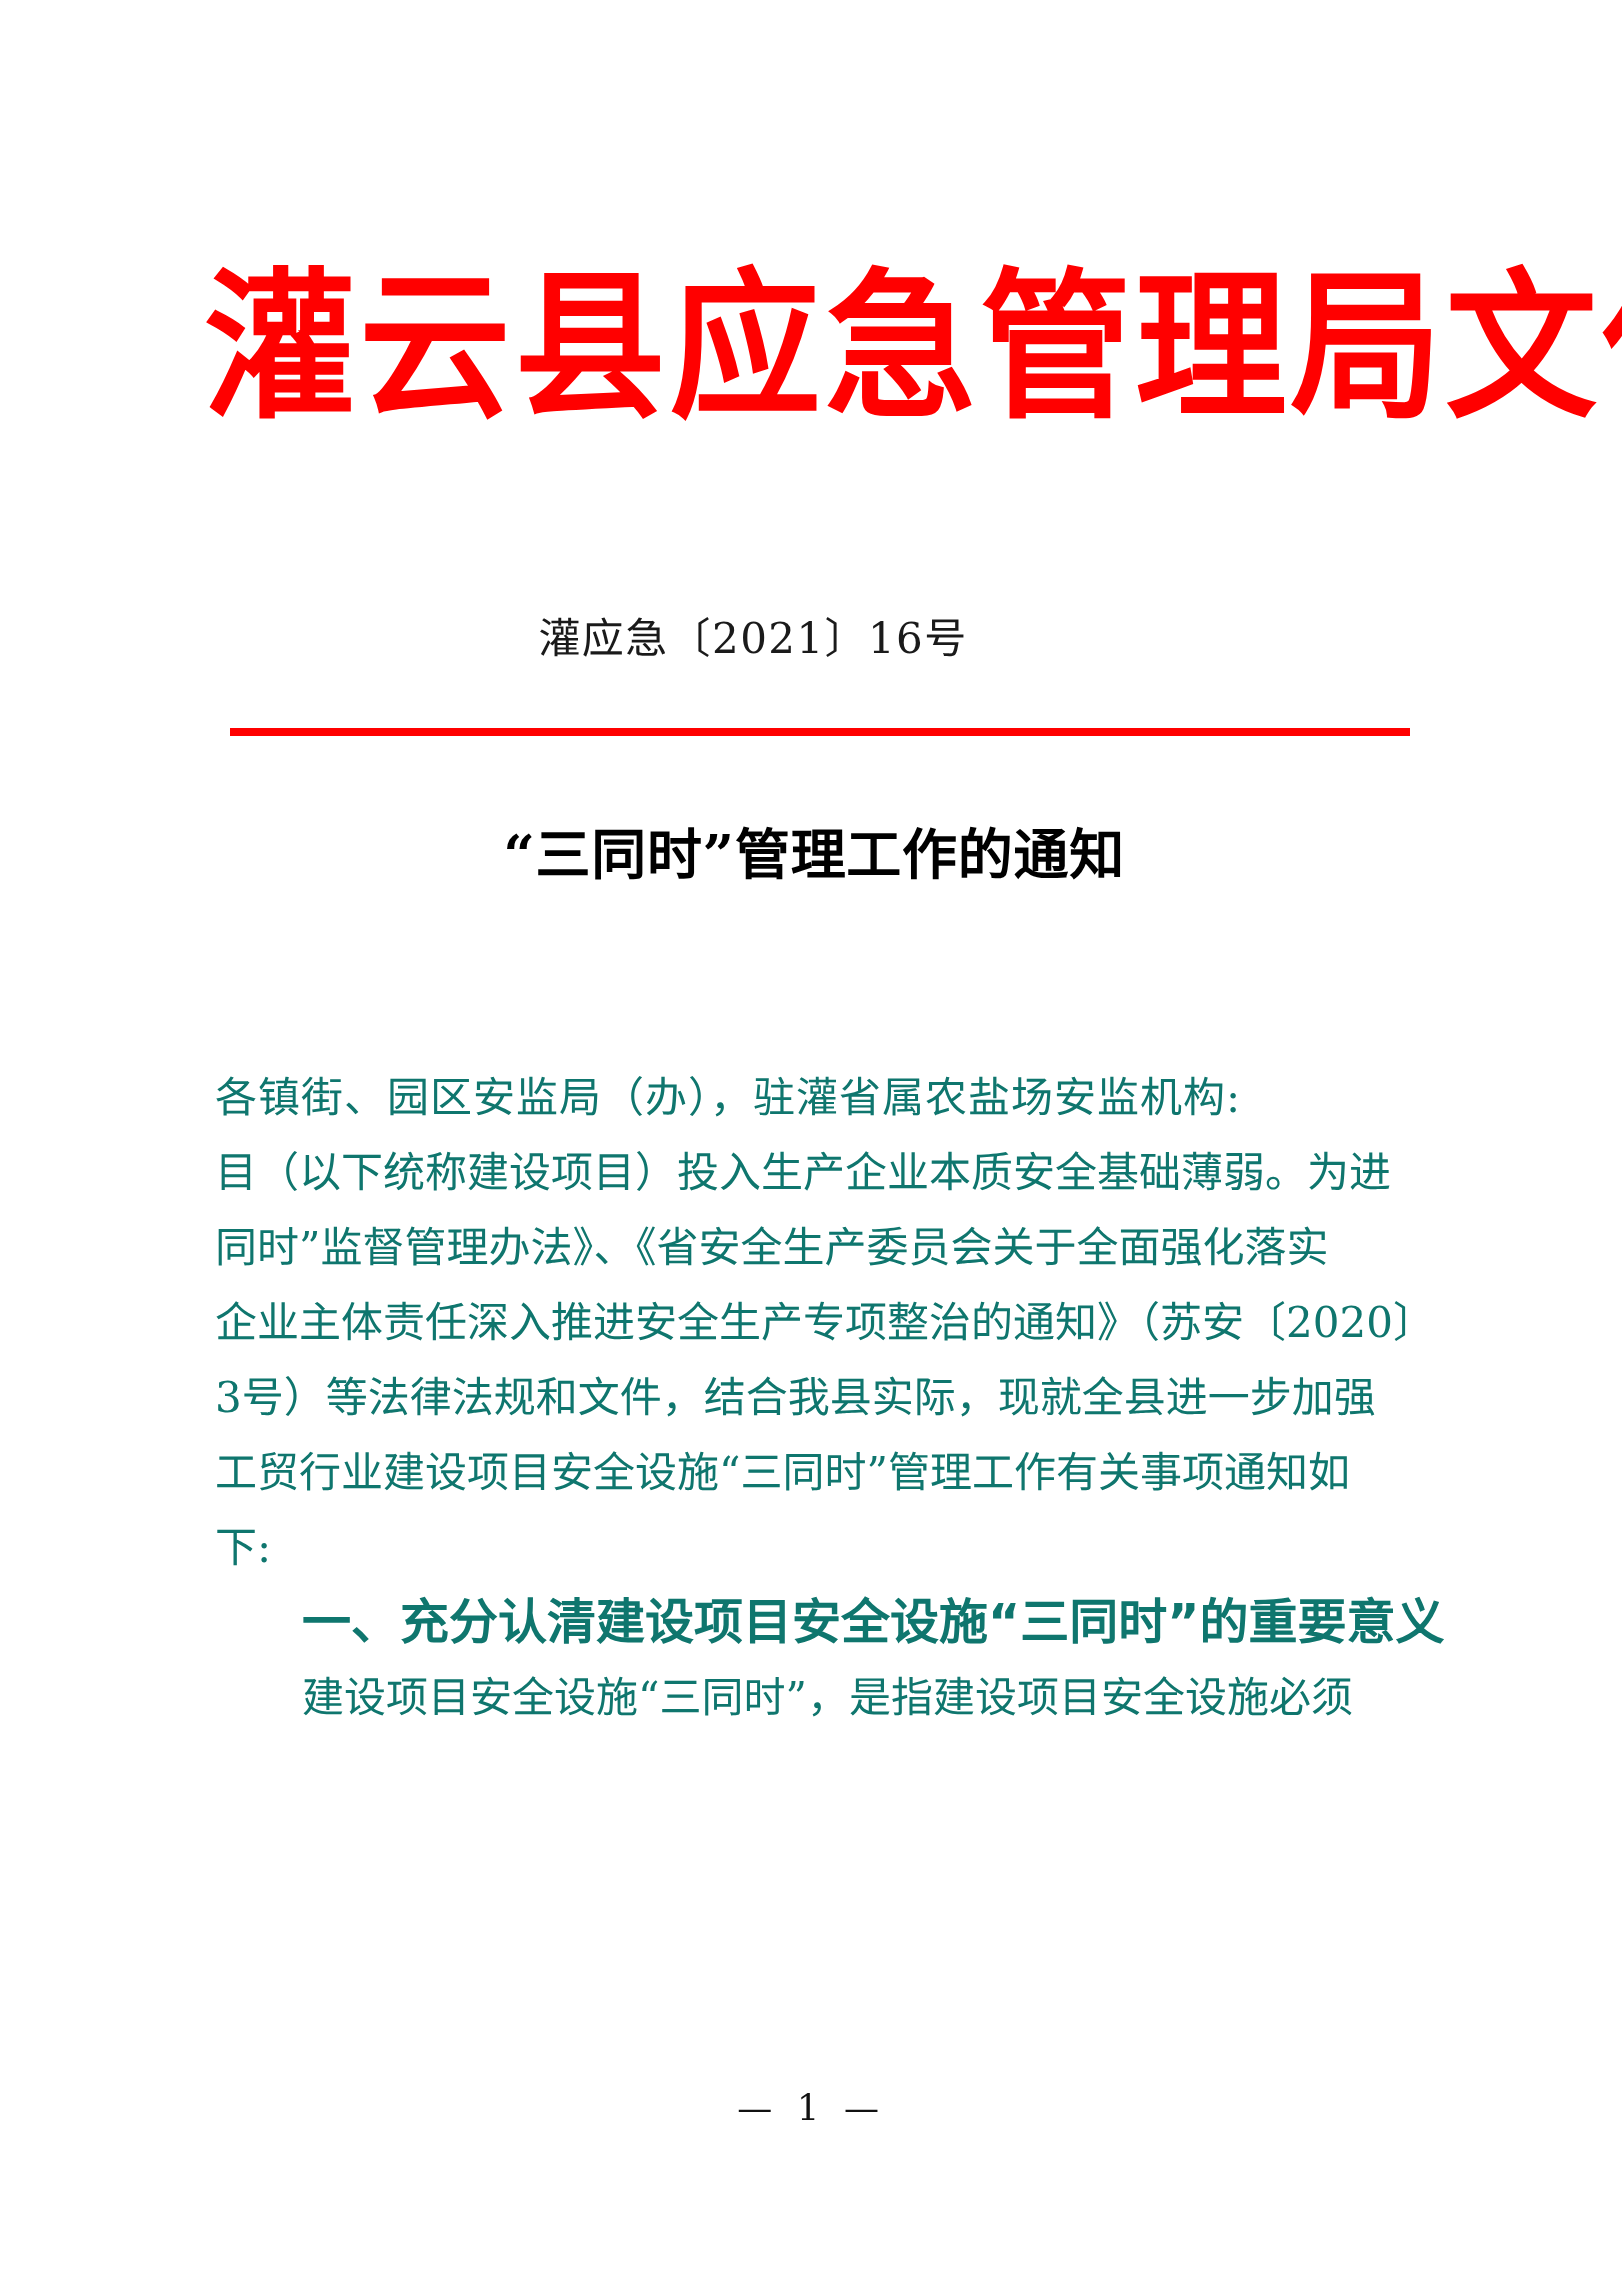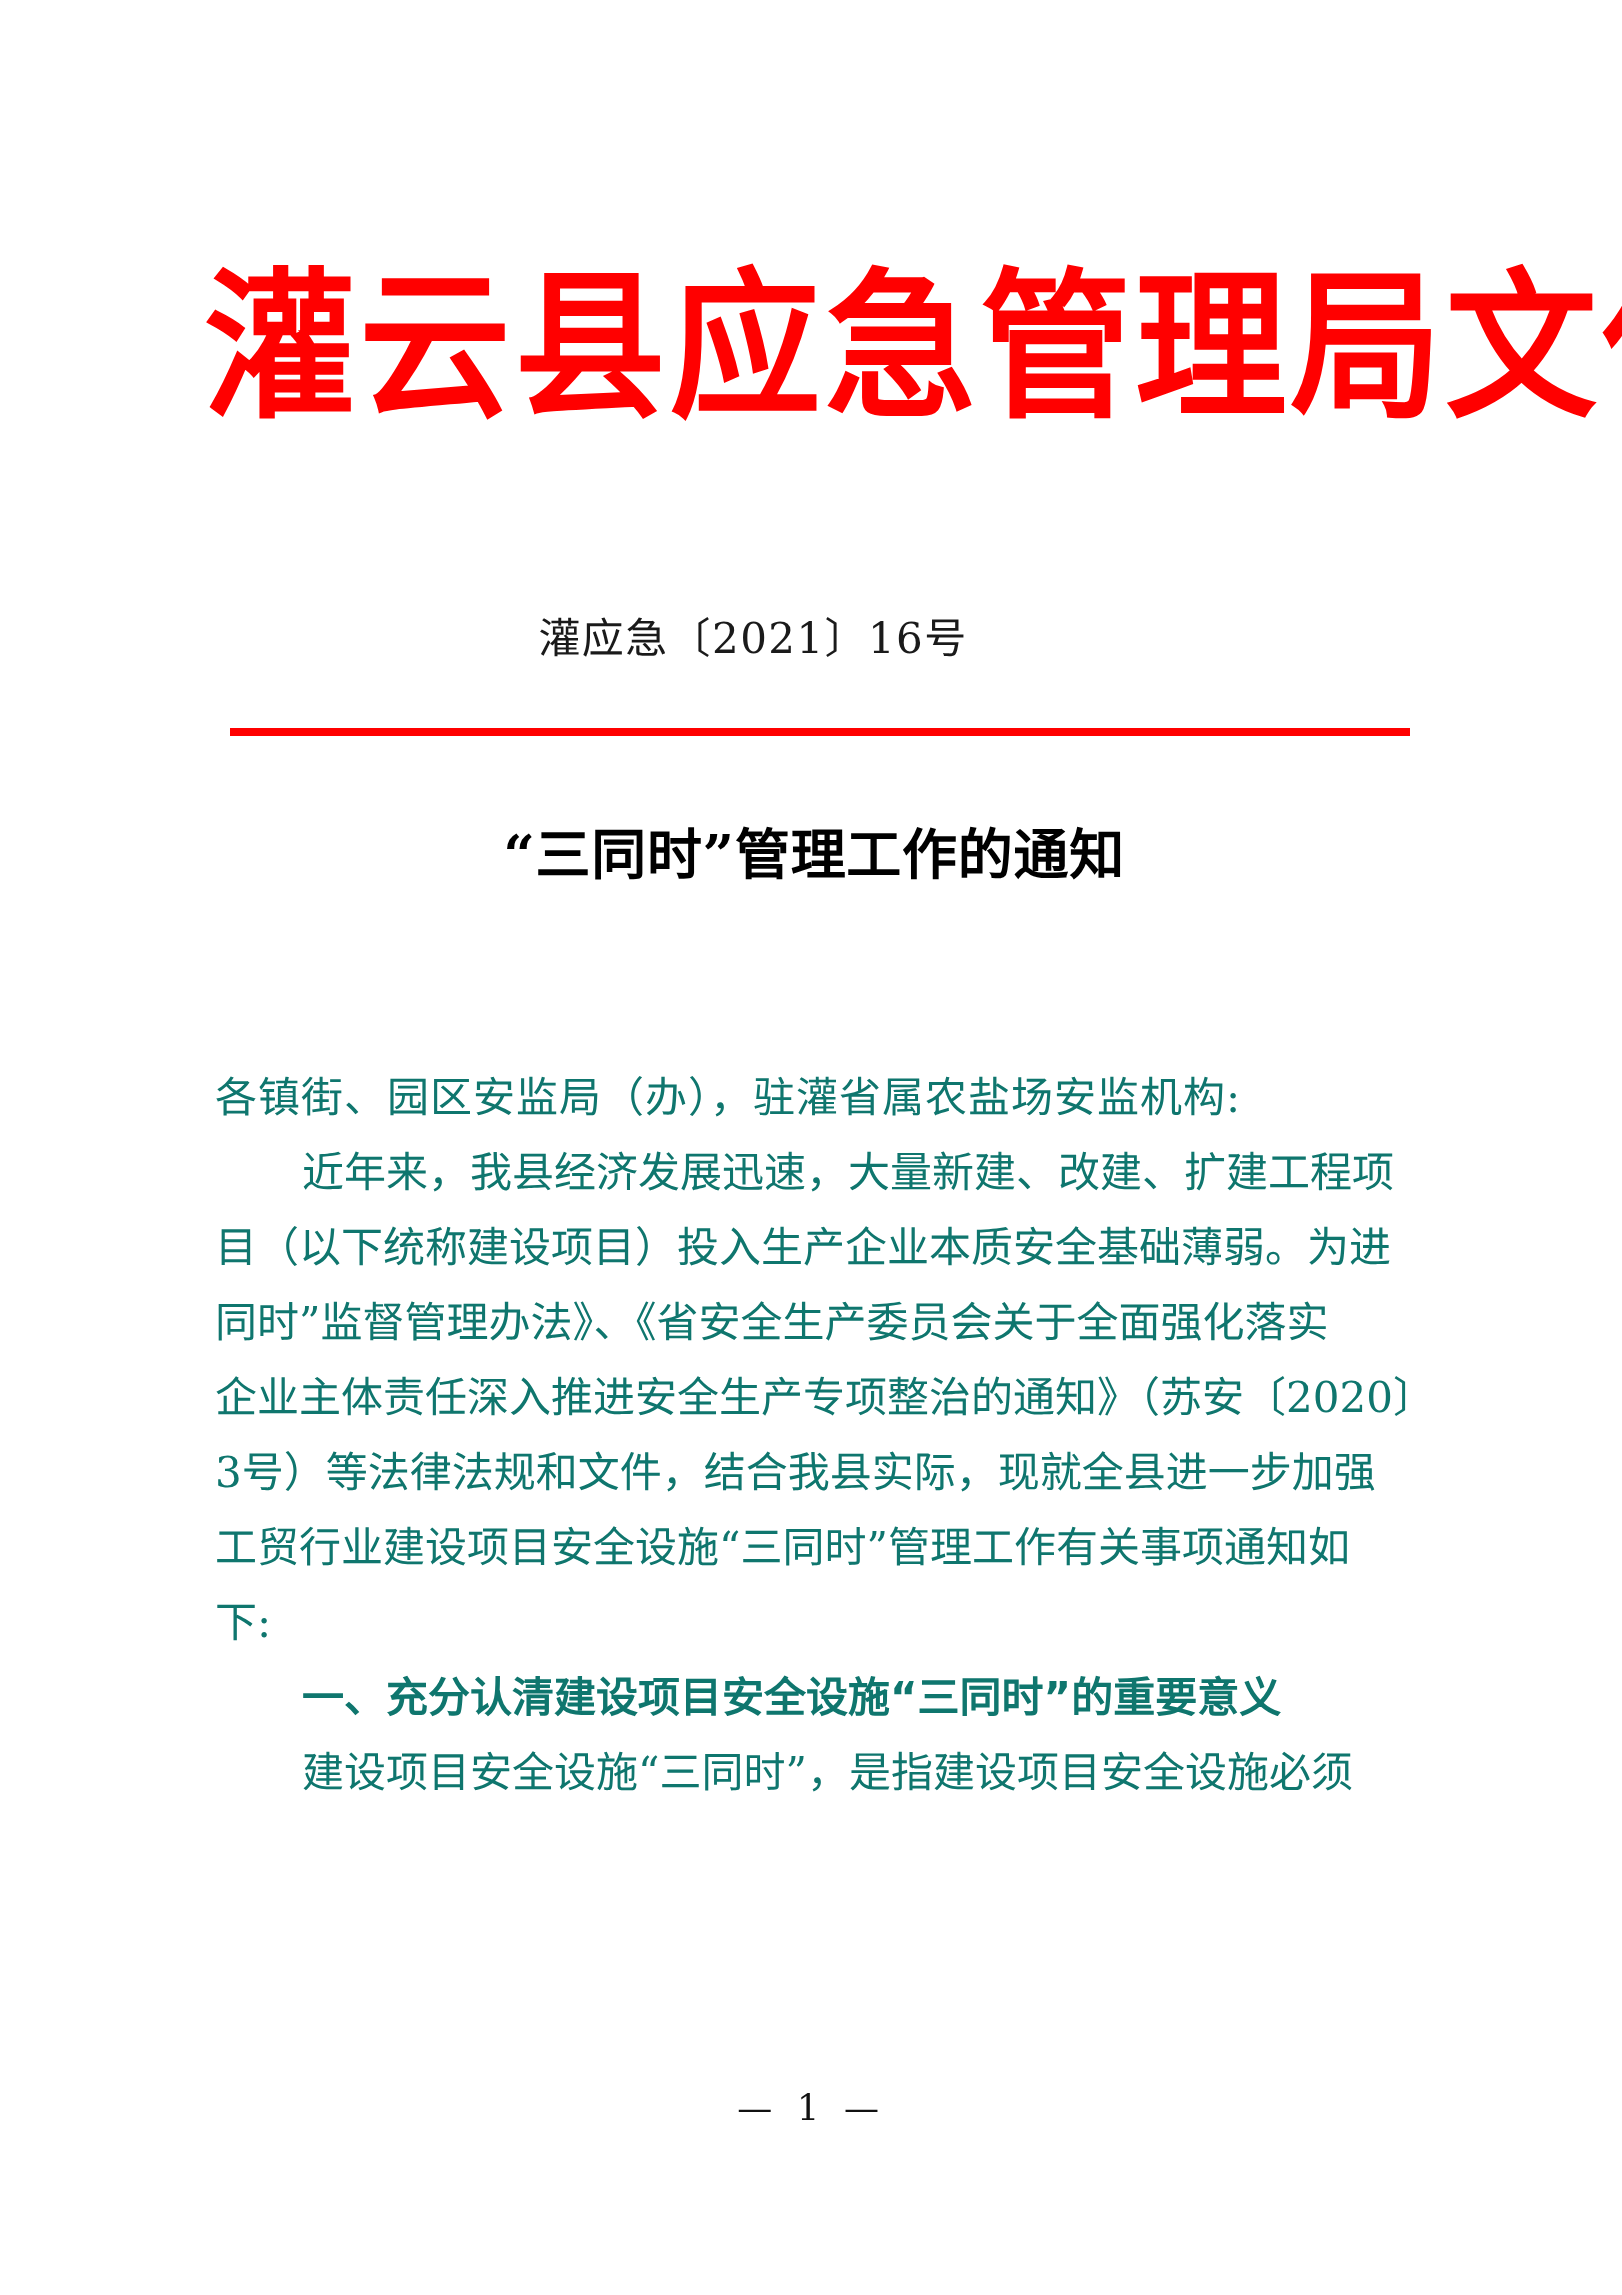--- a/index.html
+++ b/index.html
@@ -105,21 +105,21 @@
 
   .line.spread {
     letter-spacing: 1px;
   }
 
   .line.heading {
     font-family: "DejaVu Sans", "Liberation Sans", sans-serif;
     font-weight: 700;
     text-indent: 87px;
     letter-spacing: 0px;
-    font-size: 42px;
+    font-size: 49px;
   }
 
   
   .footer {
     position: absolute;
     left: 0;
     top: 2084px;
     width: 1623px;
     text-align: center;
     font-family: "DejaVu Serif", "Liberation Serif", serif;
@@ -143,21 +143,20 @@
   <div class="red-rule"></div>
 
   <div class="doc-title">
     <span class="tline">“三同时”管理工作的通知</span>
   </div>
 
   <div class="body-block">
 
     <div class="line spread">各镇街、园区安监局（办），驻灌省属农盐场安监机构:</div>
 
-    <div class="line indent2">近年来，我县经济发展迅速，大量新建、改建、扩建工程项</div>
     <div class="line">目（以下统称建设项目）投入生产企业本质安全基础薄弱。为进</div>
     <div class="line">同时”监督管理办法》、《省安全生产委员会关于全面强化落实</div>
     <div class="line">企业主体责任深入推进安全生产专项整治的通知》（苏安〔2020〕</div>
     <div class="line">3号）等法律法规和文件，结合我县实际，现就全县进一步加强</div>
     <div class="line">工贸行业建设项目安全设施“三同时”管理工作有关事项通知如</div>
     <div class="line">下:</div>
 
     <div class="line heading">一、充分认清建设项目安全设施“三同时”的重要意义</div>
 
     <div class="line indent2">建设项目安全设施“三同时”，是指建设项目安全设施必须</div>

